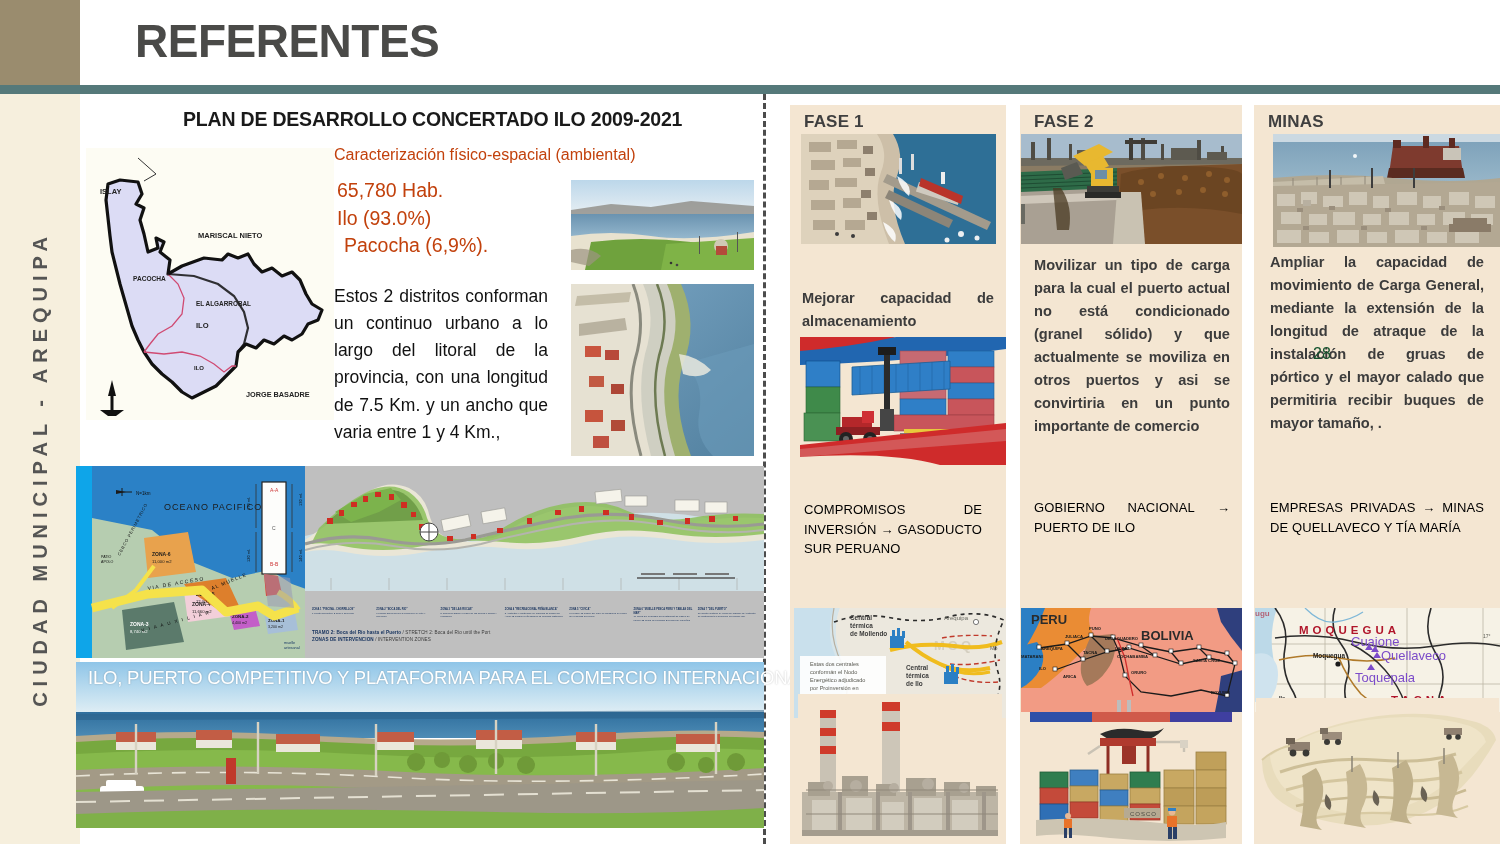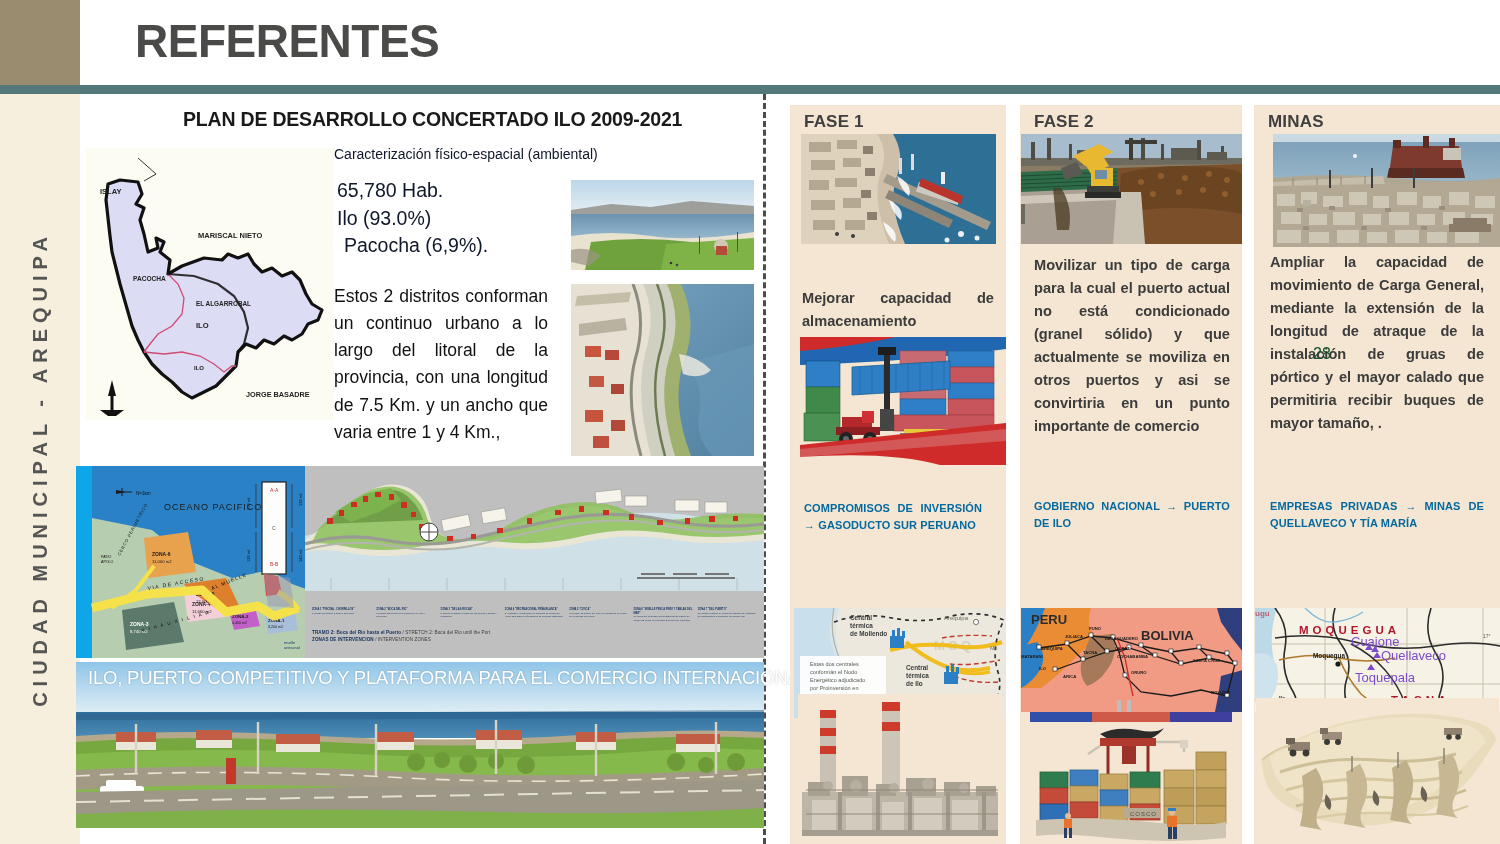--- a/index.html
+++ b/index.html
@@ -61,25 +61,25 @@
 
   
   .left-title {
     position: absolute; left: 146px; top: 108px;
     font-size: 19.5px; font-weight: bold; color: #1a1a1a;
     letter-spacing: -0.2px;
     margin-left: 37px;
   }
   .caract {
     position: absolute; left: 334px; top: 146px;
-    font-size: 14px; color: #0f172a;
+    font-size: 16px; color: #c2410c;
   }
   .stats {
     position: absolute; left: 337px; top: 177px;
-    font-size: 19.5px; color: #0f172a; line-height: 1.42;
+    font-size: 19.5px; color: #c2410c; line-height: 1.42;
   }
   .stats div:nth-child(3){ padding-left: 7px; }
   .para-left {
     position: absolute; left: 334px; top: 283px;
     width: 214px;
     font-size: 17.5px; color: #111;
     line-height: 1.55;
     text-align: justify;
     text-align-last: left;
   }
@@ -156,21 +156,21 @@
     letter-spacing: .2px;
   }
   .card-photo { position: absolute; overflow: hidden; }
   .card-para {
     position: absolute;
     font-size: 14.6px; font-weight: bold; color: #3c3c3c;
     line-height: 1.58; text-align: justify; text-align-last: left;
   }
   .bot-h {
     position: absolute;
-    font-size: 11px; font-weight: bold; color: #0369a1;
+    font-size: 13px; font-weight: normal; color: #000000;
     line-height: 1.5; text-align: justify; text-align-last: left;
     letter-spacing:.1px;
   }
   .slide-num {
     position: absolute; left: 1313px; top: 345px;
     font-size: 16px; color: #14532d;
   }
 
   
   .art { width:100%; height:100%; display:block; }

